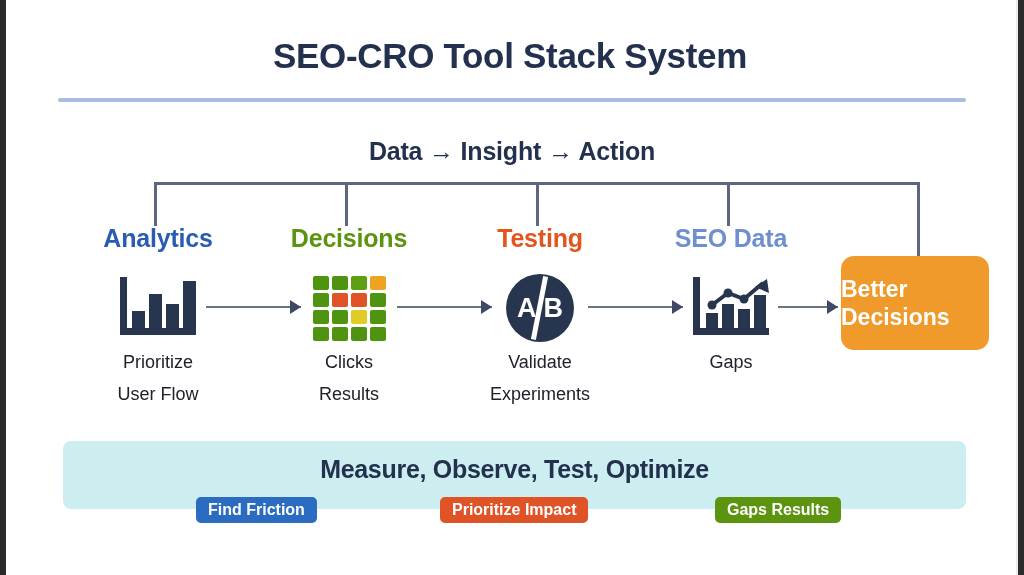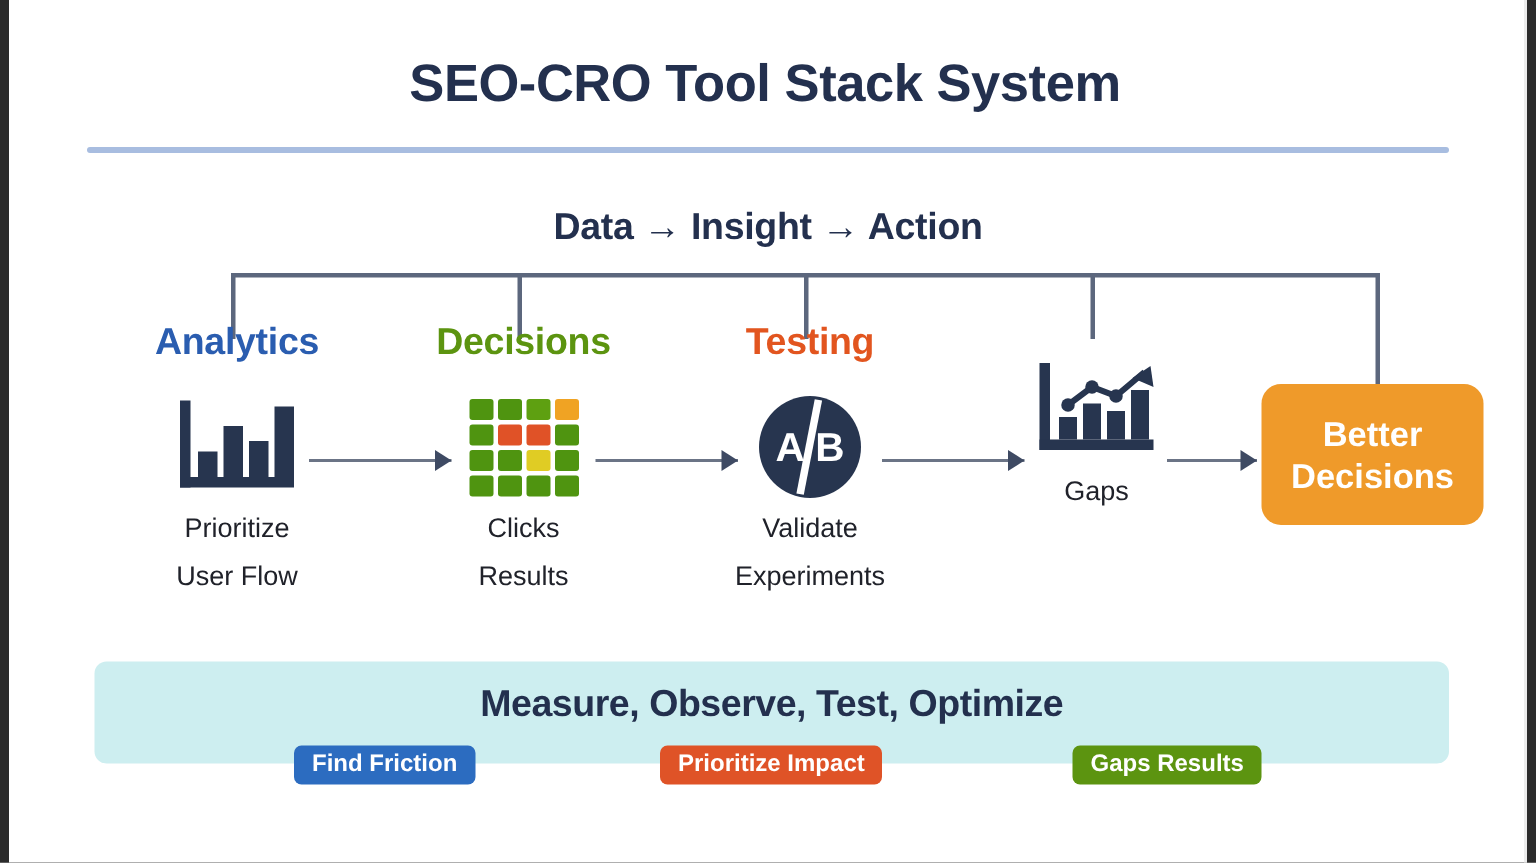--- a/index.html
+++ b/index.html
@@ -42,21 +42,21 @@
     position:absolute; left:148px; top:182px;
     width:766px; height:3px; background:#5c677d;
   }
   .bracket-v {
     position:absolute; top:182px;
     width:3px; background:#5c677d;
   }
 
   
   .col {
-    position:absolute; top:216px; width:180px; text-align:center;
+    position:absolute; top:226px; width:180px; text-align:center;
   }
   .col-label {
     font-size:25px; font-weight:bold; letter-spacing:-0.2px;
     line-height:1;
   }
   .icon-wrap {
     height:78px; margin-top:18px;
     display:flex; align-items:center; justify-content:center;
   }
   .cap {
@@ -100,21 +100,21 @@
     width:5px; height:64px; background:#ffffff;
     transform:rotate(11deg);
   }
 
   
   #better {
     position:absolute; left:835px; top:256px;
     width:148px; height:94px;
     background:#ef9a2a; border-radius:13px;
     display:flex; flex-direction:column;
-    align-items:center; justify-content:center;
+    justify-content:center;
     color:#ffffff; font-size:23px; font-weight:bold; line-height:1.22;
   }
 
   
   #panel {
     position:absolute; left:57px; top:441px;
     width:903px; height:68px;
     background:#cdeef0; border-radius:8px;
   }
   #panel-title {
@@ -212,20 +212,21 @@
     <div class="cap">Validate</div>
     <div class="cap">Experiments</div>
   </div>
 
   <div class="arrow" style="left:582px;width:95px;">
     <div class="shaft"></div>
     <div class="head"></div>
   </div>
 
   <div class="col" style="left:635px;">
+    <div class="col-label" style="color:#6f8fd0;">SEO Data</div>
     <div class="icon-wrap">
       <svg width="84" height="66" viewBox="0 0 84 66" aria-hidden="true">
         <rect x="4" y="2" width="7" height="58" fill="#27354f"></rect>
         <rect x="4" y="53" width="76" height="7" fill="#27354f"></rect>
         <rect x="17" y="38" width="12" height="15" fill="#27354f"></rect>
         <rect x="33" y="29" width="12" height="24" fill="#27354f"></rect>
         <rect x="49" y="34" width="12" height="19" fill="#27354f"></rect>
         <rect x="65" y="20" width="12" height="33" fill="#27354f"></rect>
         <polyline points="23,30 39,18 55,24 74,8" fill="none" stroke="#27354f" stroke-width="4"></polyline>
         <circle cx="23" cy="30" r="4.5" fill="#27354f"></circle>

